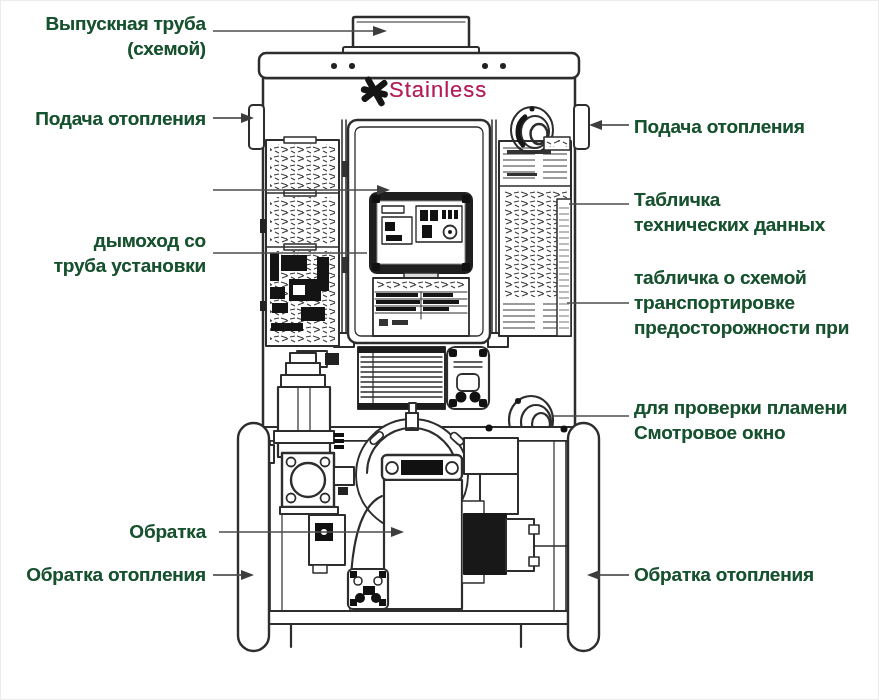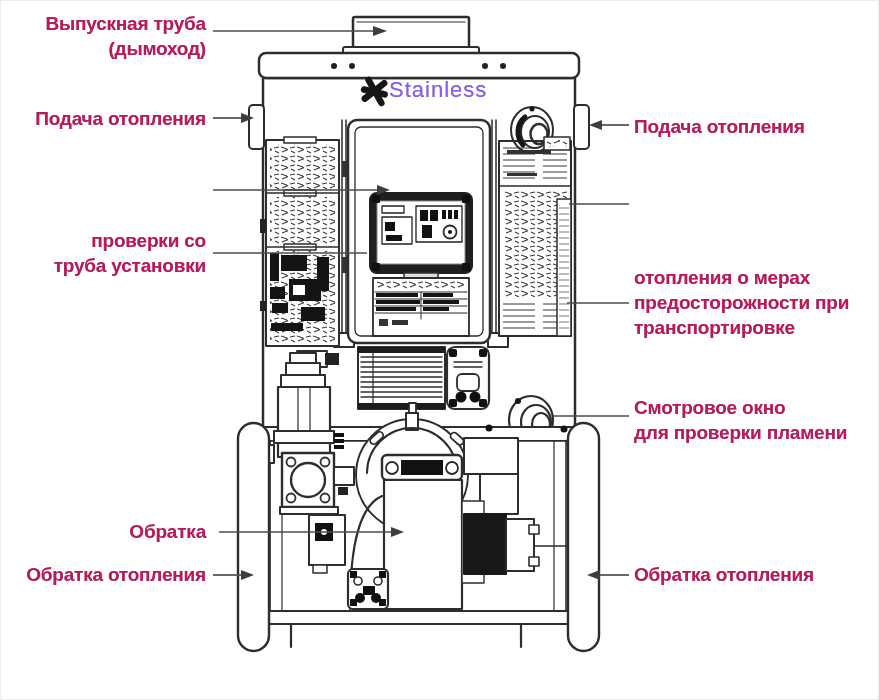--- a/index.html
+++ b/index.html
@@ -4,28 +4,28 @@
 <style>
   html,body{margin:0;padding:0;background:#fff;}
   .page{
     position:relative;width:879px;height:700px;background:#fff;overflow:hidden;
     border:1px solid #ececec;box-sizing:border-box;
     font-family:"Liberation Sans",sans-serif;
   }
   svg.machine{position:absolute;left:0;top:0;filter:blur(.3px);}
   .callout{
     position:absolute;font-size:19px;line-height:25px;font-weight:600;
-    color:#be185d;white-space:nowrap;letter-spacing:-0.2px;
+    color:#14532d;white-space:nowrap;letter-spacing:-0.2px;
     text-shadow:0 0 .6px rgba(40,40,40,.45);
   }
   .callout.left{right:672px;text-align:right;}
   .callout.rightcol{left:633px;text-align:left;}
   .brand-name{
     position:absolute;left:388px;top:78px;font-size:22px;line-height:22px;
-    font-weight:400;color:#8b5cf6;letter-spacing:1px;
+    font-weight:400;color:#be185d;letter-spacing:1px;
     text-shadow:0 0 .5px rgba(80,80,80,.6);
   }
 </style>
 </head>
 <body>
 
 <div class="page">
 
   <svg class="machine" width="879" height="700" viewBox="0 0 879 700">
     <defs>
@@ -333,45 +333,49 @@
       <line x1="628" y1="415" x2="552" y2="415"></line>
       <line x1="628" y1="574" x2="599" y2="574"></line>
       <polygon points="599,569 586,574 599,579" fill="#3d3d3d" stroke="none"></polygon>
     </g>
   </svg>
 
   <div class="brand-name">Stainless</div>
 
   <div class="callout left" style="top:10px">
     <div>Выпускная труба</div>
-    <div>(дымоход)</div>
+    <div>(схемой)</div>
   </div>
   <div class="callout left" style="top:105px">
     <div>Подача отопления</div>
   </div>
   <div class="callout left" style="top:227px">
-    <div>проверки со</div>
+    <div>дымоход со</div>
     <div>труба установки</div>
   </div>
   <div class="callout left" style="top:518px">
     <div>Обратка</div>
   </div>
   <div class="callout left" style="top:561px">
     <div>Обратка отопления</div>
   </div>
 
   <div class="callout rightcol" style="top:113px">
     <div>Подача отопления</div>
   </div>
+  <div class="callout rightcol" style="top:186px">
+    <div>Табличка</div>
+    <div>технических данных</div>
+  </div>
   <div class="callout rightcol" style="top:264px">
-    <div>отопления о мерах</div>
+    <div>табличка о схемой</div>
+    <div>транспортировке</div>
     <div>предосторожности при</div>
-    <div>транспортировке</div>
   </div>
   <div class="callout rightcol" style="top:394px">
+    <div>для проверки пламени</div>
     <div>Смотровое окно</div>
-    <div>для проверки пламени</div>
   </div>
   <div class="callout rightcol" style="top:561px">
     <div>Обратка отопления</div>
   </div>
 
 </div>
 
 </body></html>

